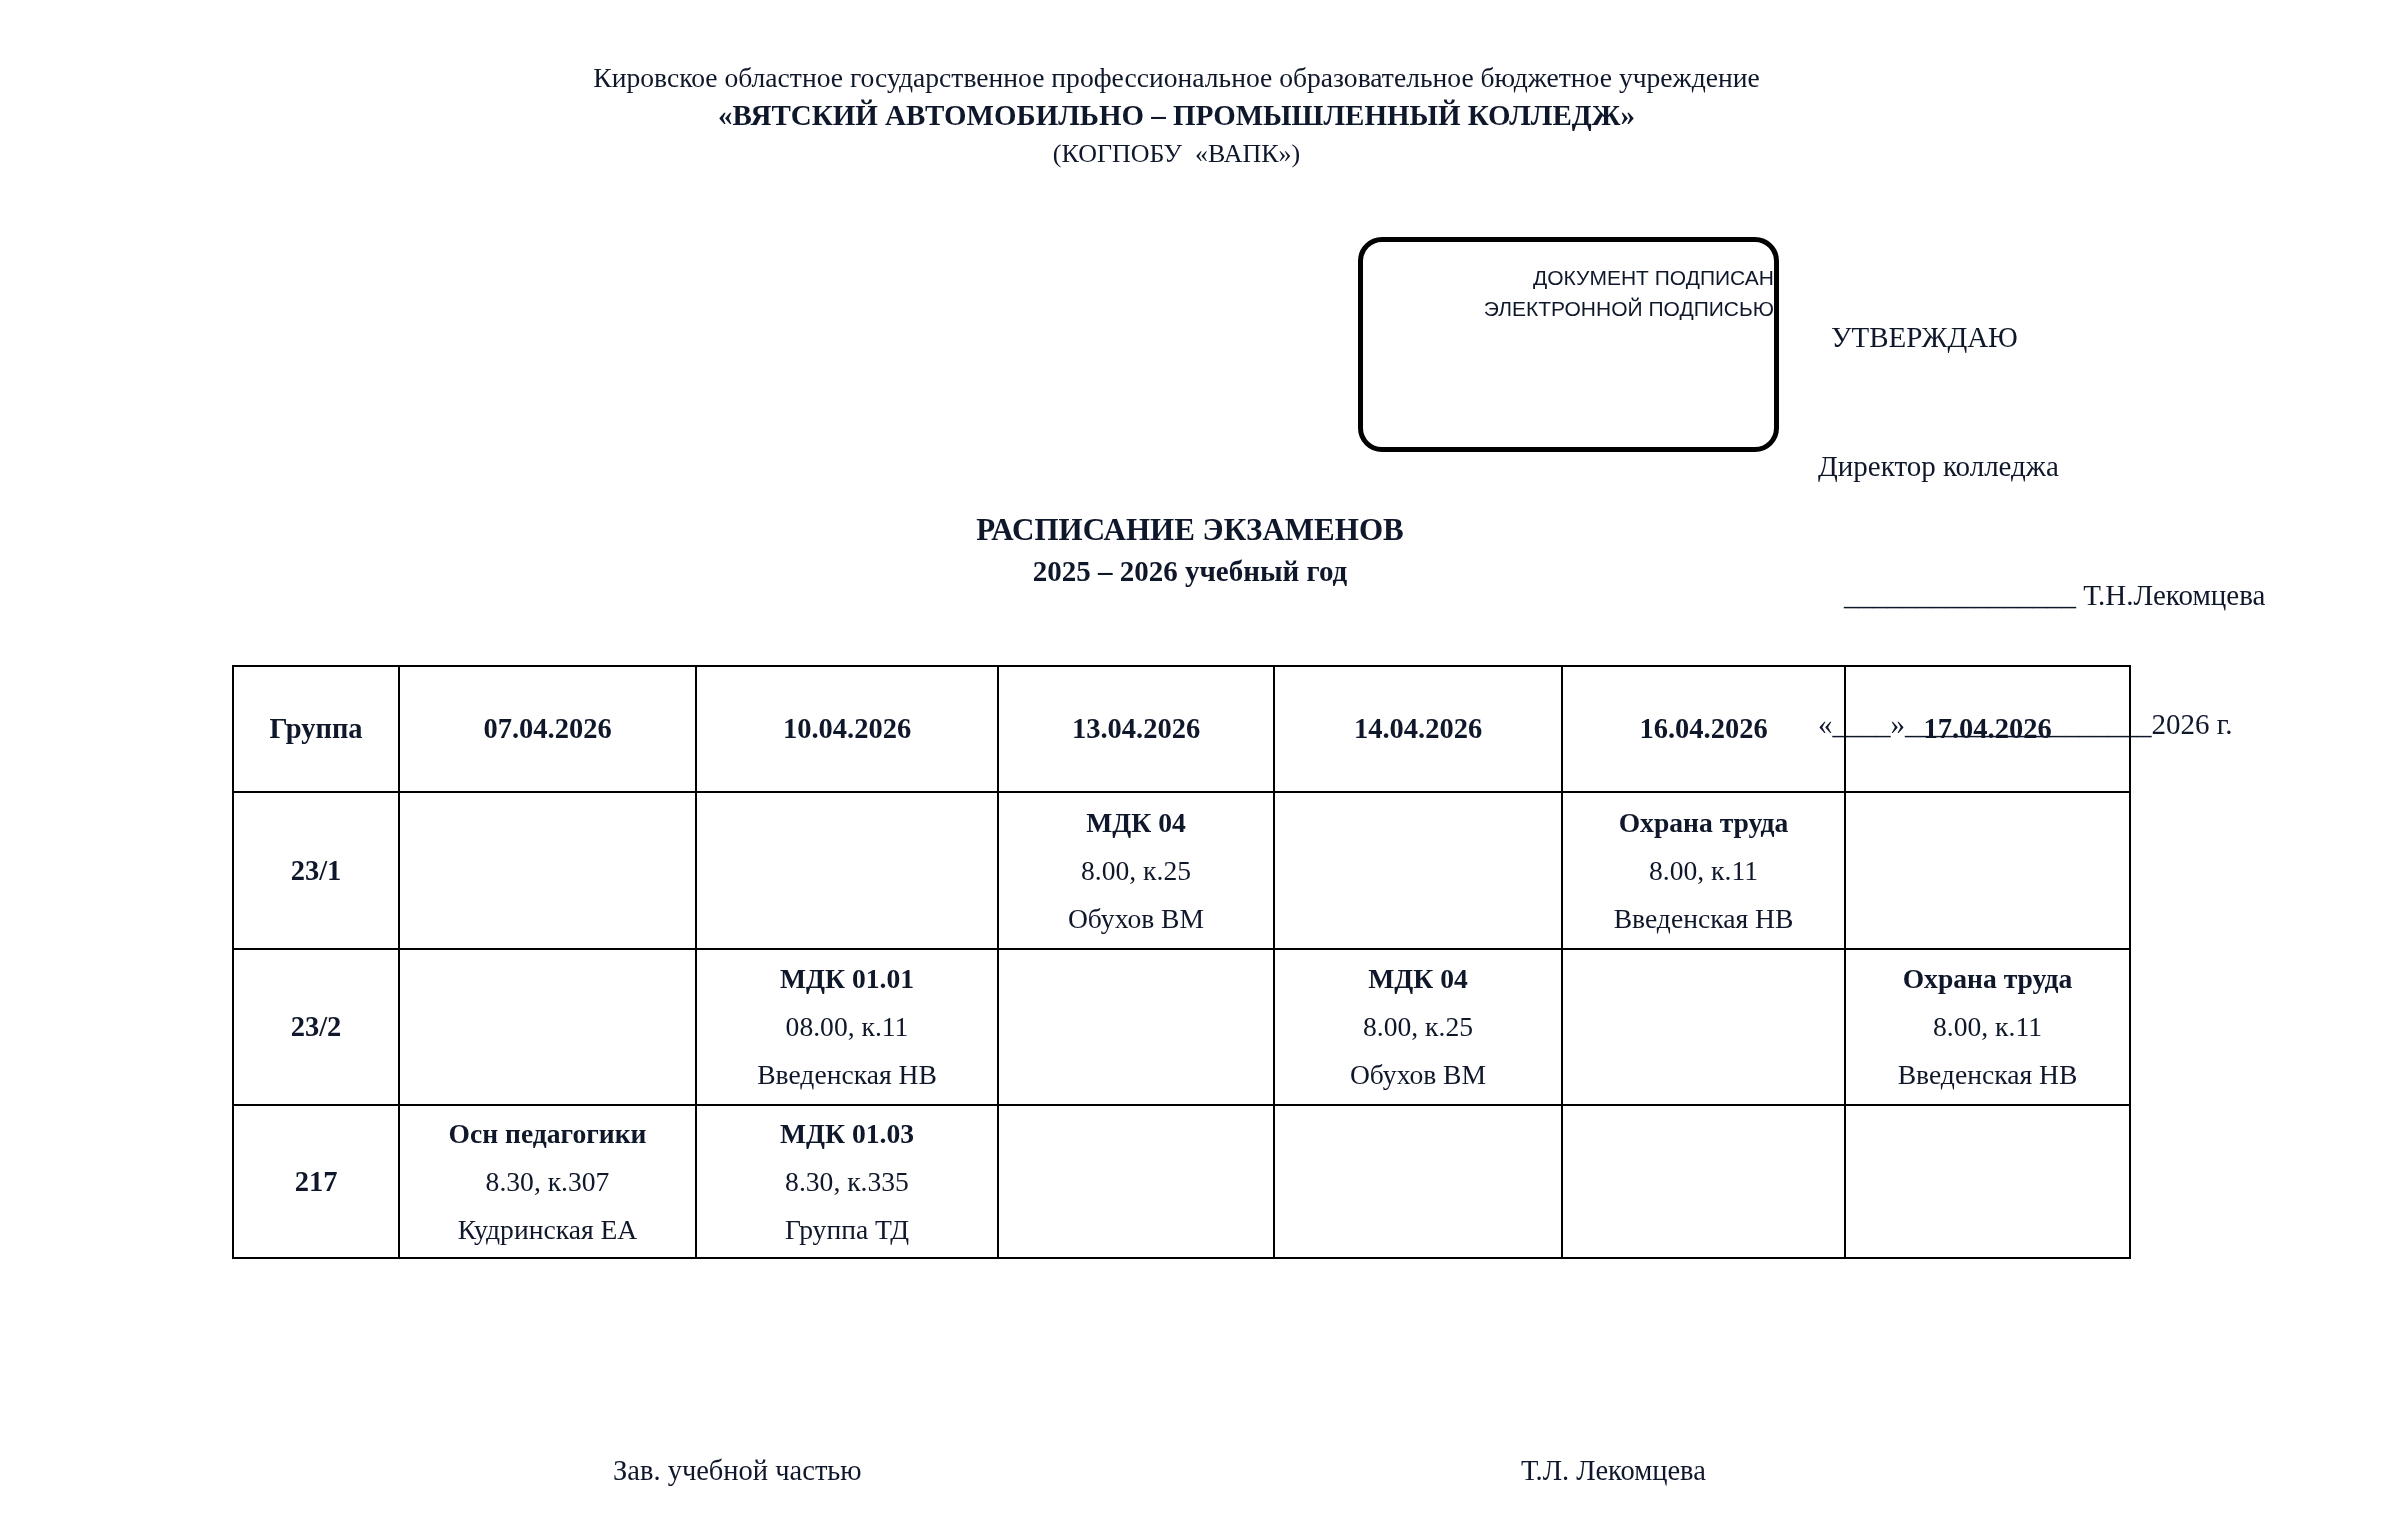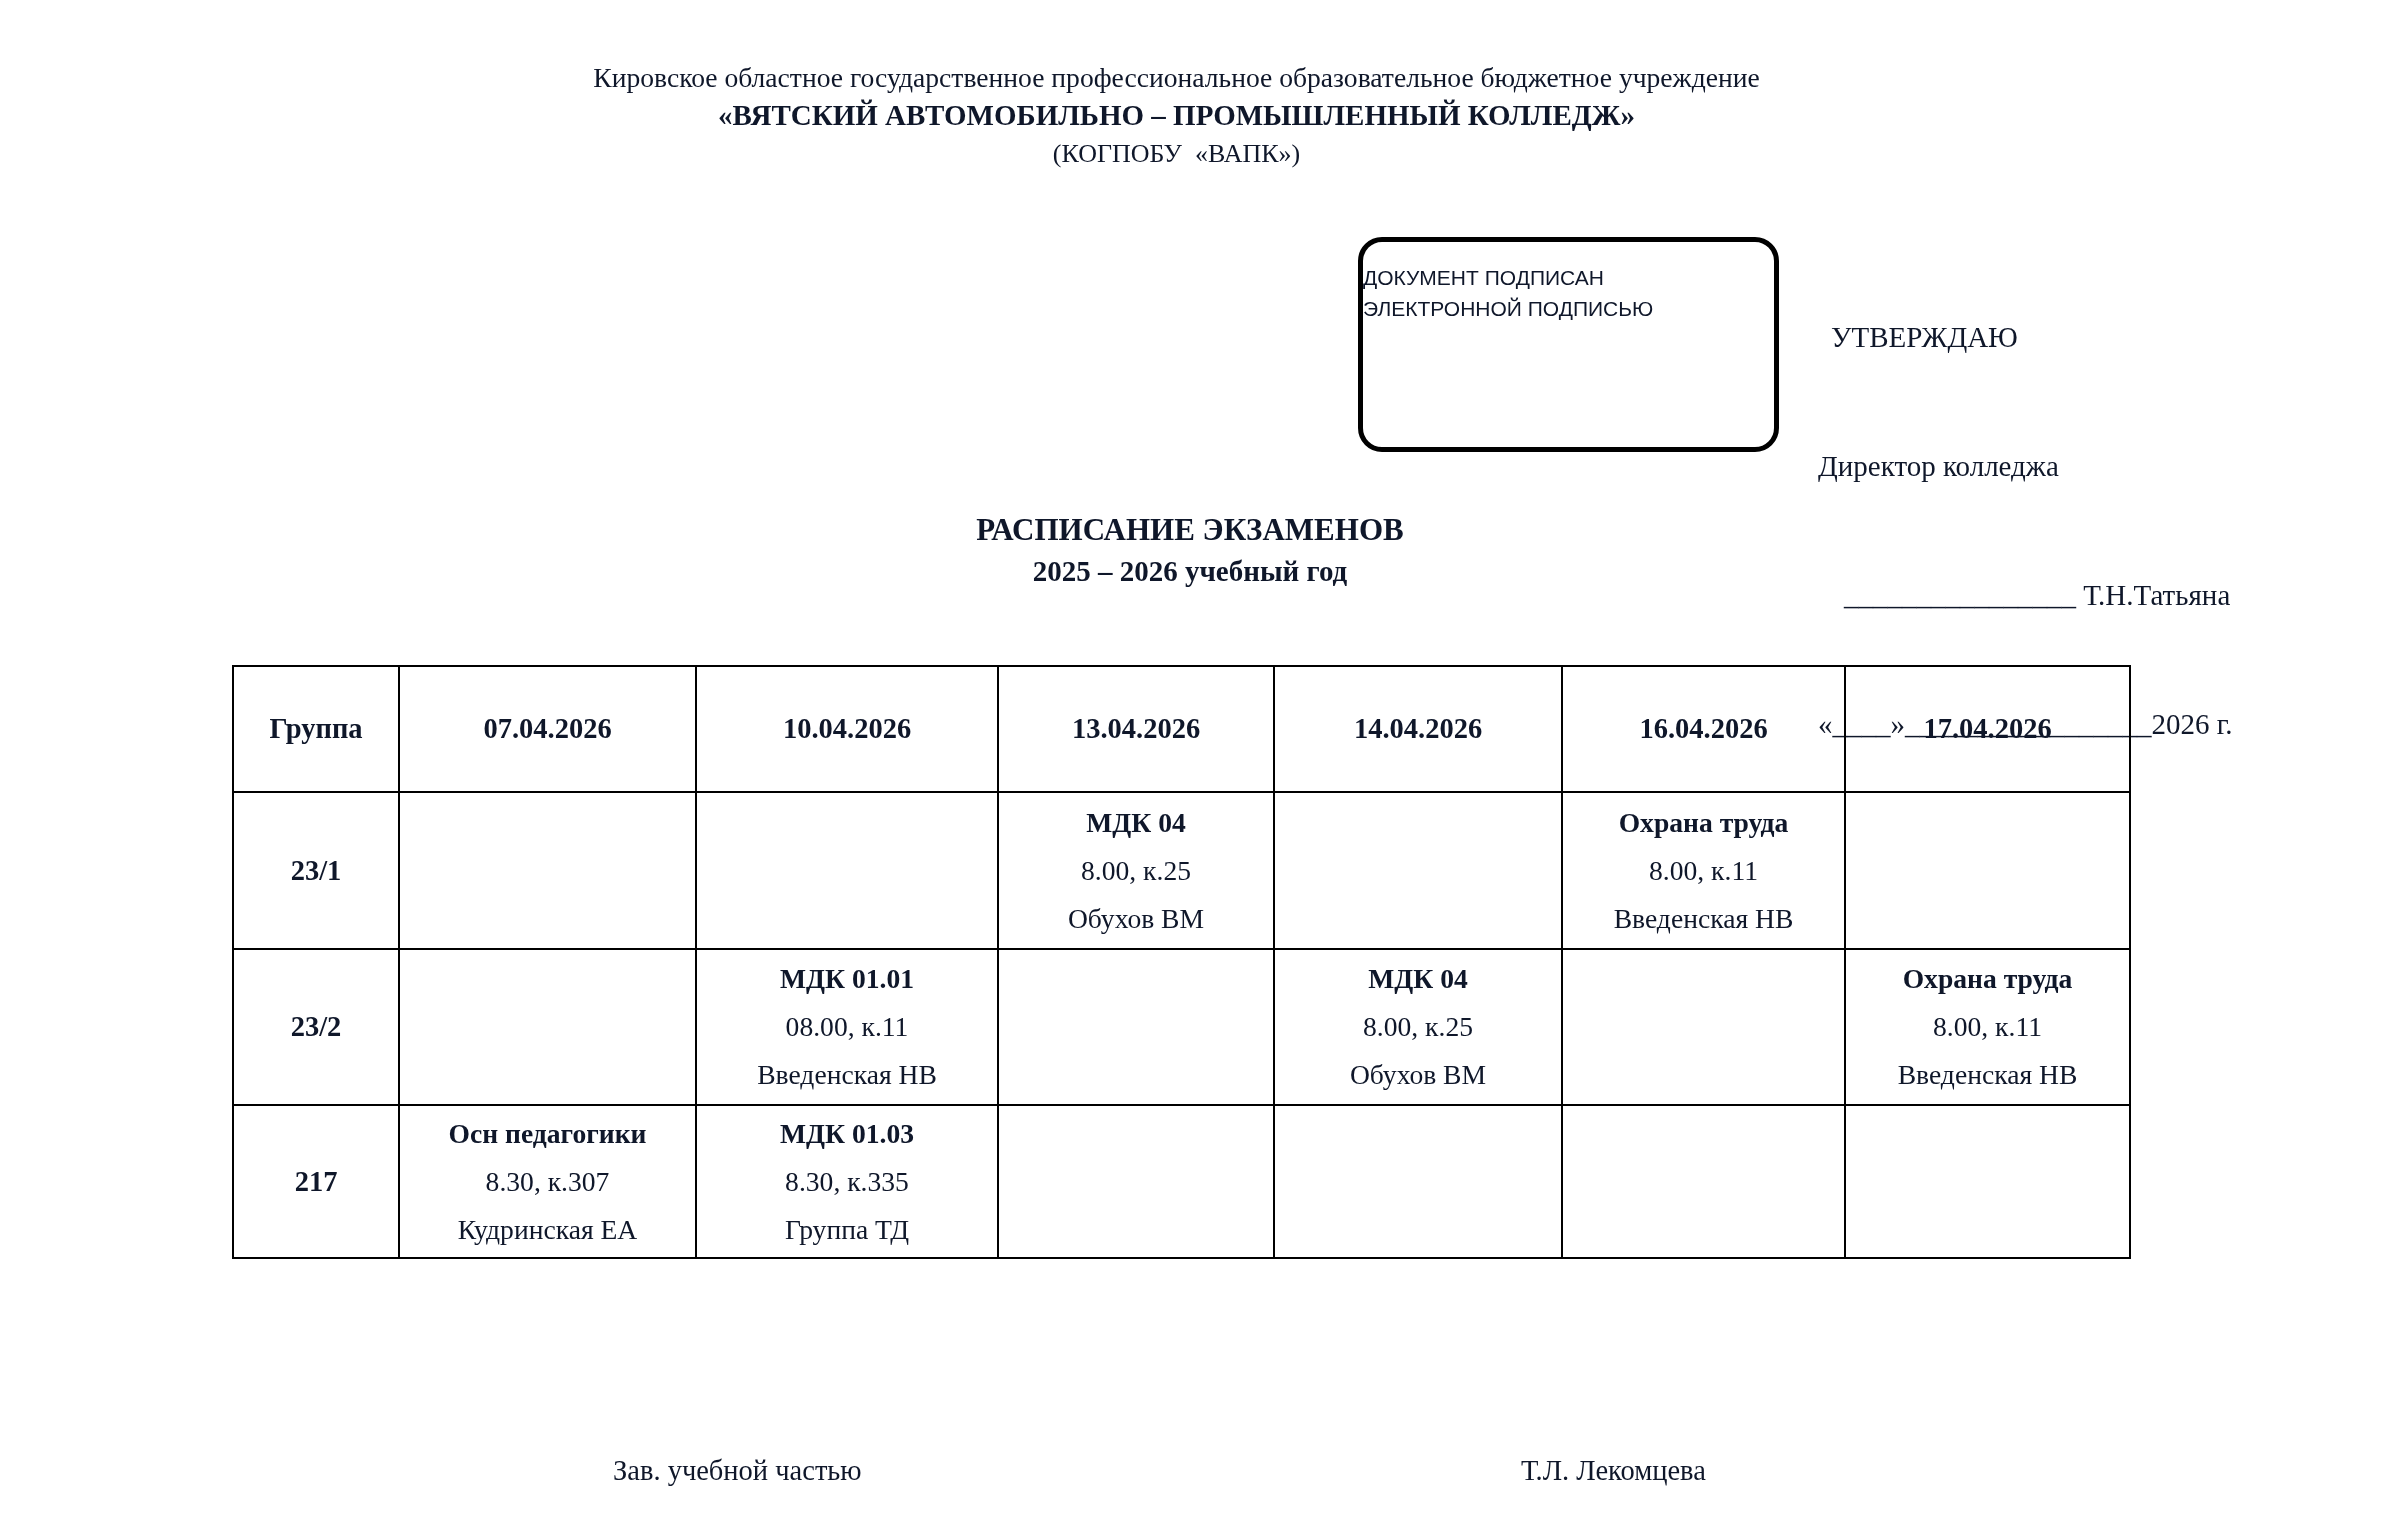--- a/index.html
+++ b/index.html
@@ -19,21 +19,21 @@
   .org-line1 { font-size:27.6px; line-height:37px; white-space:pre; }
   .org-line2 { font-size:29px; line-height:39px; font-weight:bold; white-space:pre; }
   .org-line3 { font-size:26px; line-height:37px; white-space:pre; }
 
   
   .stamp {
     position:absolute; left:1358px; top:237px; width:421px; height:215px;
     border:5.5px solid #000; border-radius:24px; box-sizing:border-box;
     font-family:"Liberation Sans", sans-serif; background:#fff;
   }
-  .stamp-title { text-align:left; font-size:21px; line-height:31px; margin-top:20px; }
+  .stamp-title { text-align:right; font-size:21px; line-height:31px; margin-top:20px; }
   .stamp-details { margin:22px 0 0 20px; font-size:15px; line-height:23px; }
 
   
   .approval { position:absolute; left:1818px; top:230px; width:533px; font-size:29px; line-height:43px; white-space:pre; }
   .approval .ind1 { padding-left:13px; }
   .approval .ind3 { padding-left:26px; }
 
   
   .doc-title { position:absolute; top:509px; left:0; width:2380px; text-align:center; font-weight:bold; }
   .doc-title-1 { font-size:31px; line-height:42px; }
@@ -73,21 +73,21 @@
   <div class="stamp">
     <div class="stamp-title">
       <div>ДОКУМЕНТ ПОДПИСАН</div>
       <div>ЭЛЕКТРОННОЙ ПОДПИСЬЮ</div>
     </div>
   </div>
 
   <div class="approval">
     <div class="ind1">УТВЕРЖДАЮ</div>
     <div>Директор колледжа</div>
-    <div class="ind3">________________ Т.Н.Татьяна</div>
+    <div class="ind3">________________ Т.Н.Лекомцева</div>
     <div>«____»_________________2026 г.</div>
   </div>
 
   <div class="doc-title">
     <div class="doc-title-1">РАСПИСАНИЕ ЭКЗАМЕНОВ</div>
     <div class="doc-title-2">2025 – 2026 учебный год</div>
   </div>
 
   <div class="schedule">
     <table>

